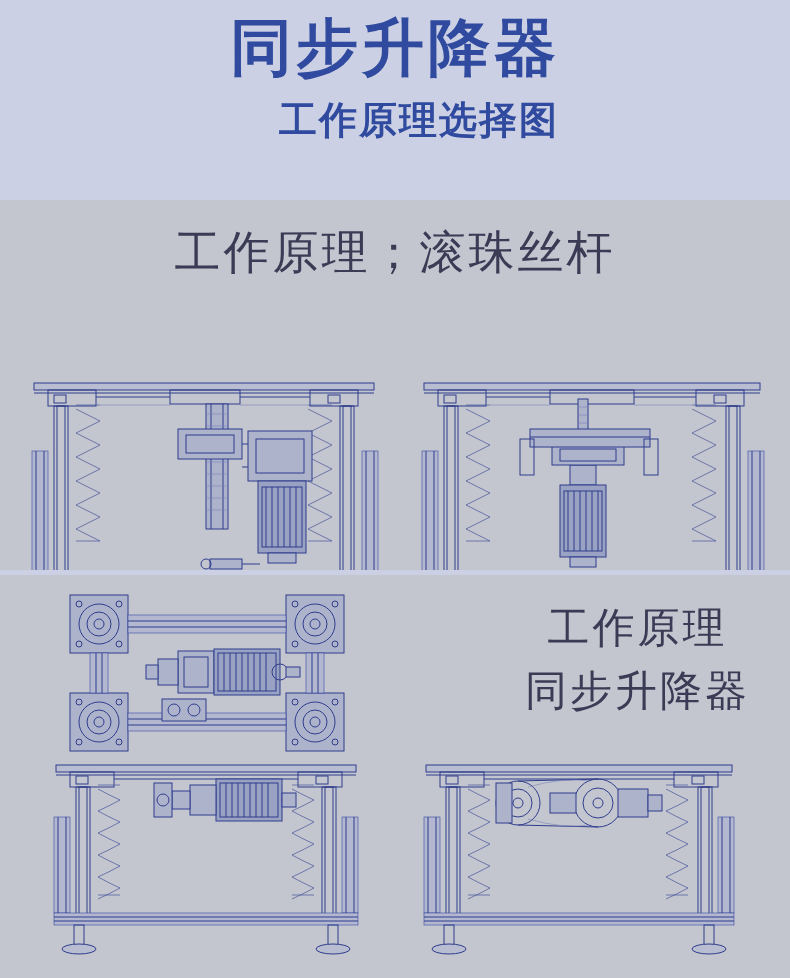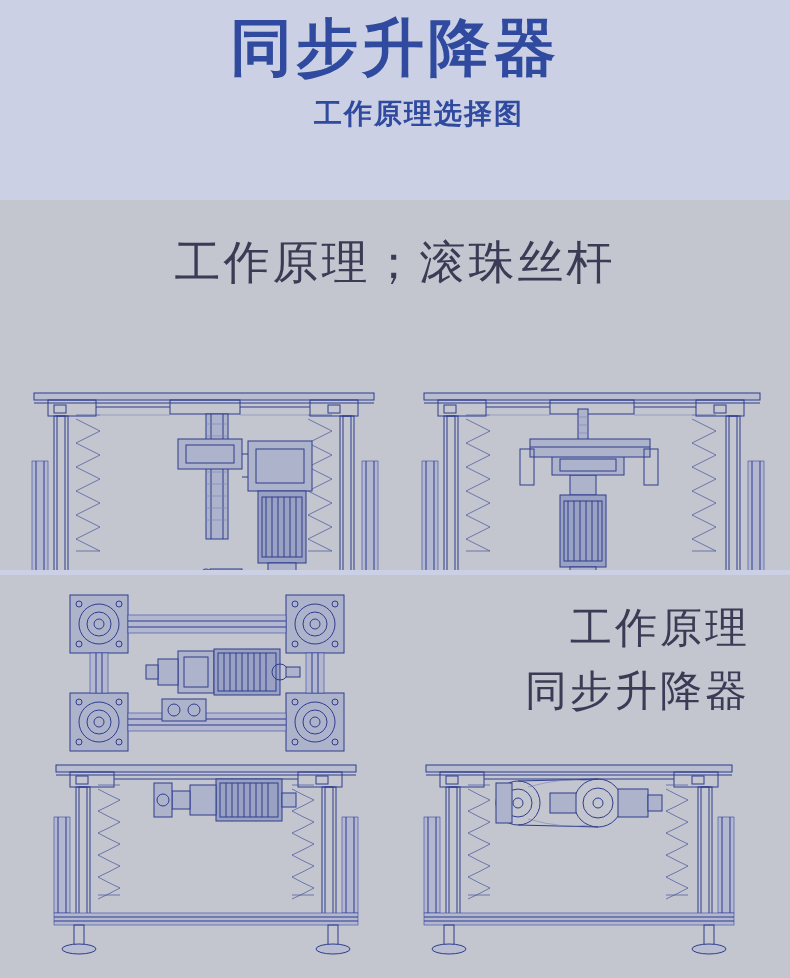--- a/index.html
+++ b/index.html
@@ -17,21 +17,21 @@
     font-family:"Liberation Sans", sans-serif;
     font-weight:bold;
     font-size:62px;
     letter-spacing:4px;
     color:#2f4a9e;
     line-height:1.15;
   }
   .sub-title{
     font-family:Liberation Sans, sans-serif;
     font-weight:bold;
-    font-size:28px;
+    font-size:38px;
     letter-spacing:2px;
     color:#2f4a9e;
     margin-top:12px;
     margin-left:48px;
   }
 
   
   .panel{
     position:absolute;
     left:0;width:790px;
@@ -40,31 +40,31 @@
   }
   .panel-top{top:200px;height:370px;}
   .panel-bottom{top:575px;height:403px;}
 
   .panel-title{
     font-family:"Liberation Serif", serif;
     color:#3b3b55;
     font-size:46px;
     letter-spacing:3px;
     text-align:center;
-    padding-top:32px;
+    padding-top:22px;
   }
   .panel-title-2{
     position:absolute;
     right:40px;top:22px;
     font-family:"Liberation Serif", serif;
     color:#3b3b55;
     font-size:42px;
     line-height:1.5;
     letter-spacing:3px;
-    text-align:right;
+    text-align:center;
   }
 
   .drawing-row{position:relative;width:790px;}
 
   .drawing{
     position:absolute;
   }
   svg{display:block;overflow:visible;}
   .ln{stroke:#2f3d8c;fill:none;stroke-width:1;}
   .ln-t{stroke:#46539b;fill:none;stroke-width:0.7;}

